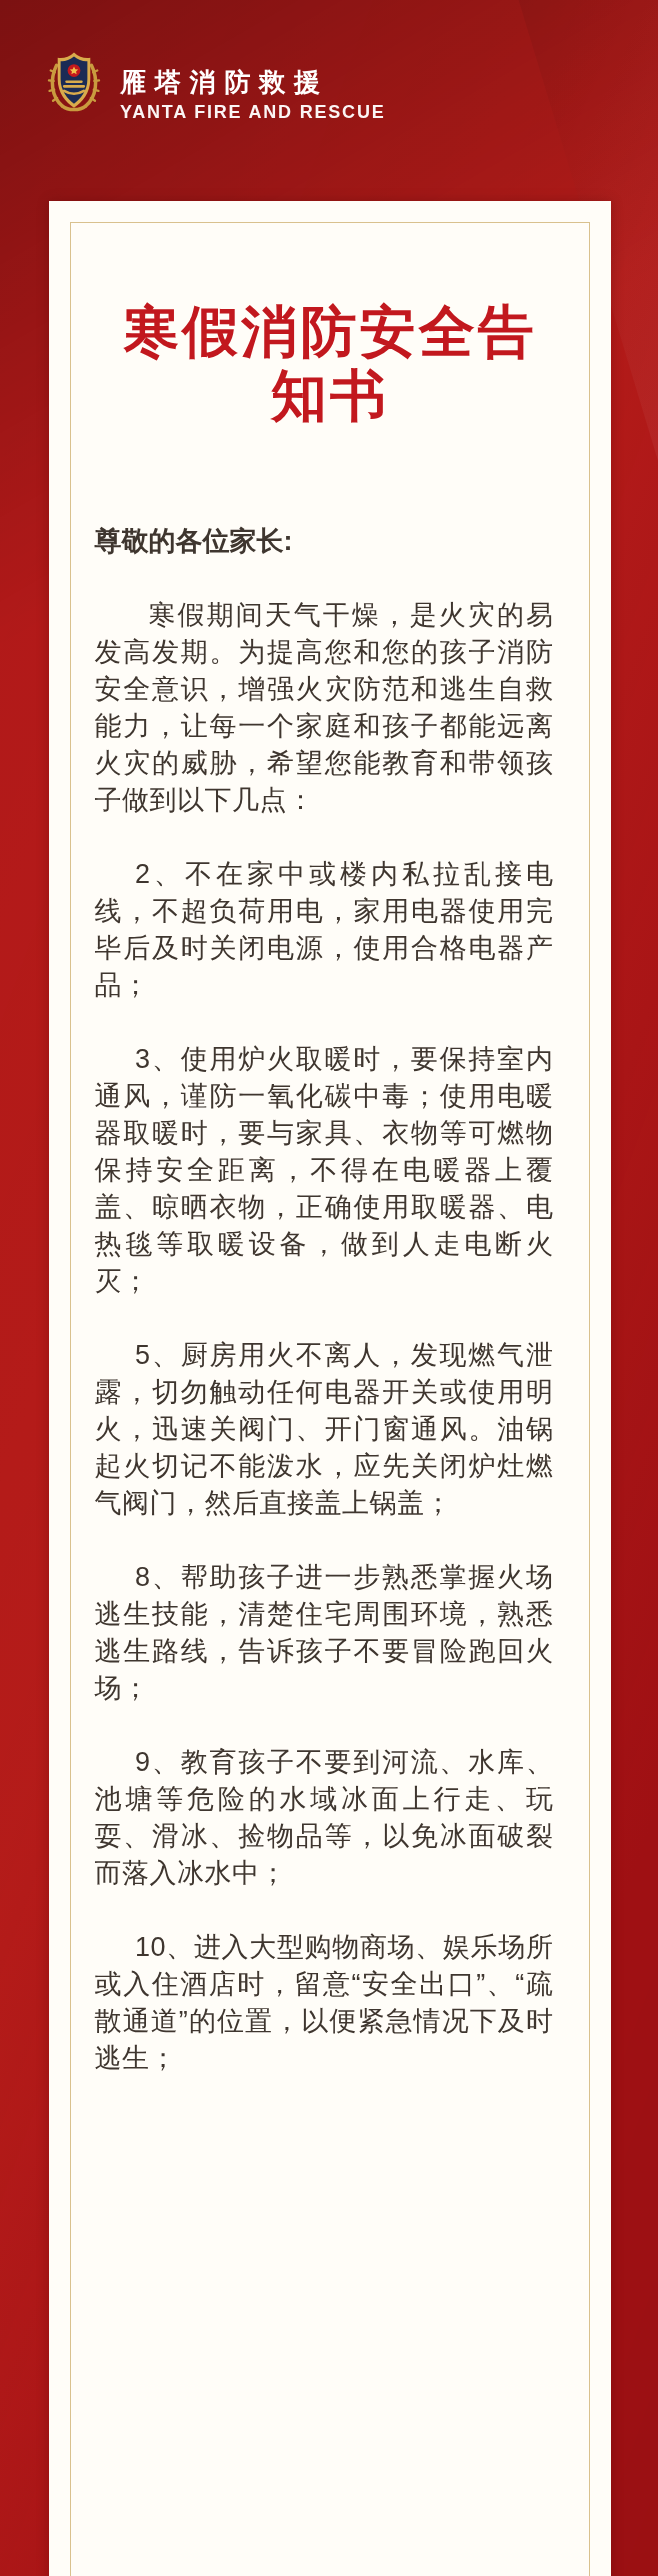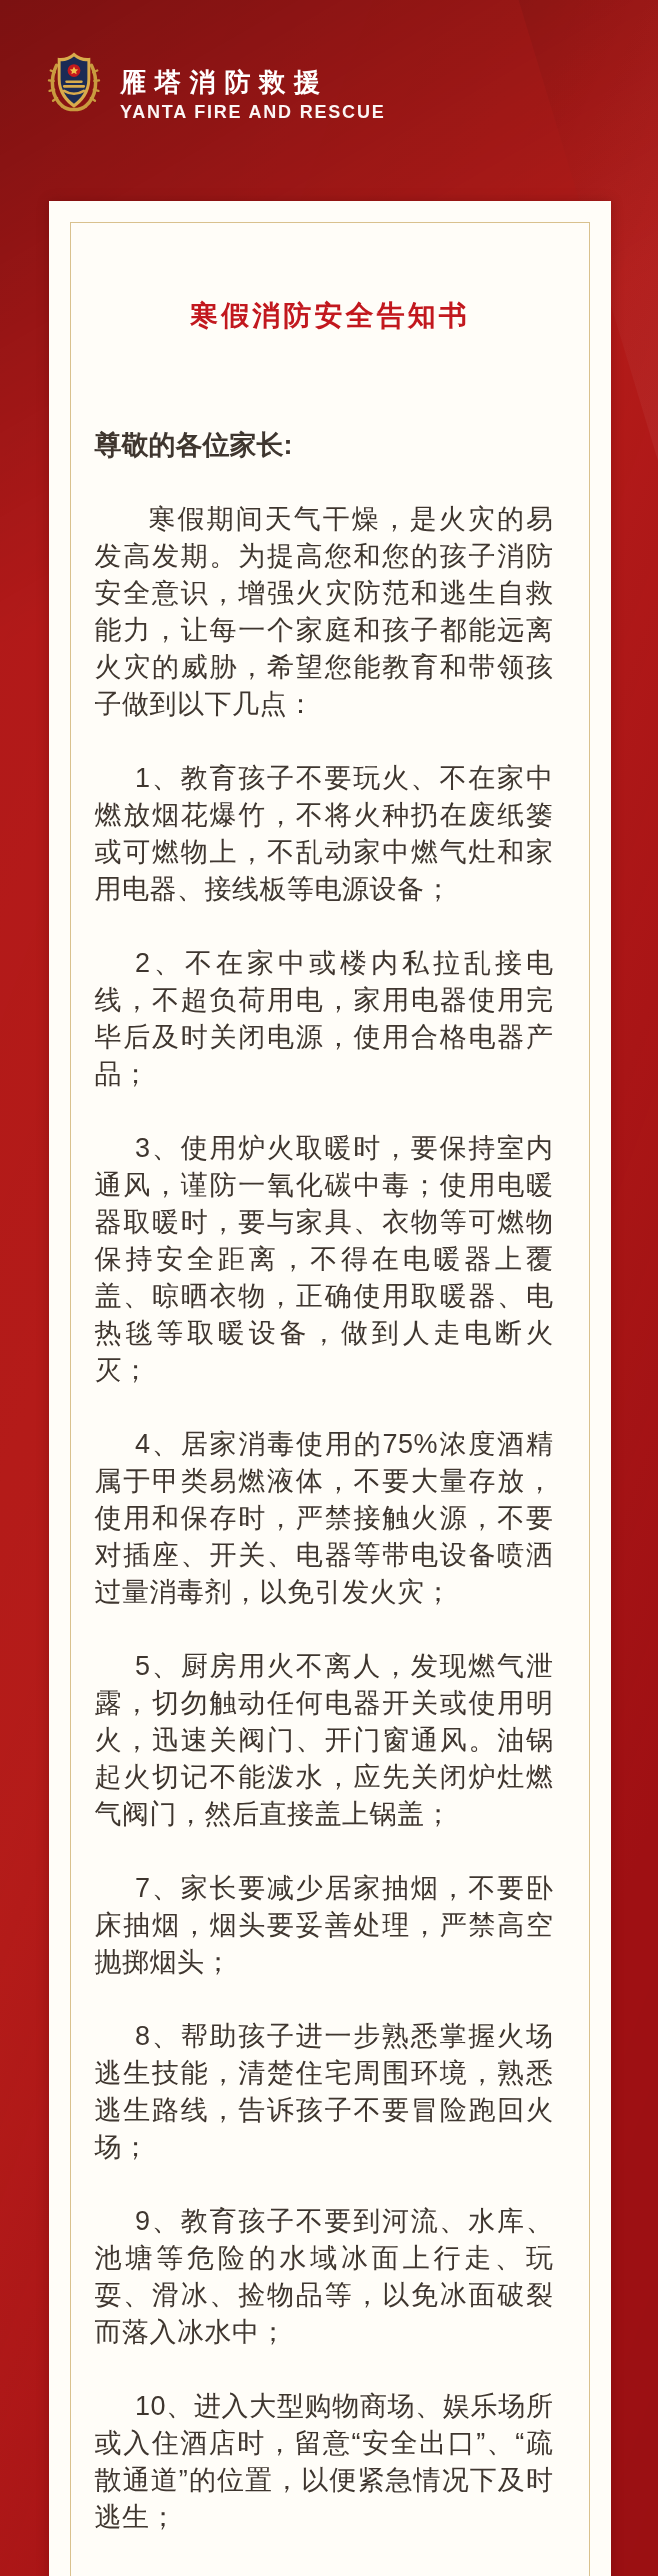--- a/index.html
+++ b/index.html
@@ -35,21 +35,21 @@
     position:absolute;left:49px;top:201px;width:562px;height:3272px;
     background:#fffdf8;box-sizing:border-box;padding:20.6px;
     box-shadow:0 0 11.3px rgba(60,0,0,0.25);
   }
   .card-inner{
     border:1.5px solid #d9c18e;height:100%;box-sizing:border-box;
     padding:77px 24px 0 24px;
   }
   .notice-title{
     margin:0;text-align:center;
-    font-size:28px;line-height:1.15;font-weight:bold;letter-spacing:3.1px;
+    font-size:56px;line-height:1.15;font-weight:bold;letter-spacing:3.1px;
     color:#c2181e;
   }
   .salutation{
     margin:95px 0 0 0;
     font-size:27px;line-height:37px;color:#3f362f;font-weight:600;
   }
   .para{
     margin:37px 12px 0 0;
     font-size:27px;line-height:37px;color:#3f362f;
     text-align:justify;letter-spacing:0.5px;
@@ -98,25 +98,22 @@
 </div>
 
 <section class="card">
   <div class="card-inner">
     <h1 class="notice-title">寒假消防安全告知书</h1>
 
     <p class="salutation">尊敬的各位家长:</p>
 
     <p class="para indent">寒假期间天气干燥，是火灾的易发高发期。为提高您和您的孩子消防安全意识，增强火灾防范和逃生自救能力，让每一个家庭和孩子都能远离火灾的威胁，希望您能教育和带领孩子做到以下几点：</p>
 
-    <p class="para item">1、教育孩子不要玩火、不在家中燃放烟花爆竹，不将火种扔在废纸篓或可燃物上，不乱动家中燃气灶和家用电器、接线板等电源设备；</p>
     <p class="para item">2、不在家中或楼内私拉乱接电线，不超负荷用电，家用电器使用完毕后及时关闭电源，使用合格电器产品；</p>
     <p class="para item">3、使用炉火取暖时，要保持室内通风，谨防一氧化碳中毒；使用电暖器取暖时，要与家具、衣物等可燃物保持安全距离，不得在电暖器上覆盖、晾晒衣物，正确使用取暖器、电热毯等取暖设备，做到人走电断火灭；</p>
-    <p class="para item">4、居家消毒使用的75%浓度酒精属于甲类易燃液体，不要大量存放，使用和保存时，严禁接触火源，不要对插座、开关、电器等带电设备喷洒过量消毒剂，以免引发火灾；</p>
     <p class="para item">5、厨房用火不离人，发现燃气泄露，切勿触动任何电器开关或使用明火，迅速关阀门、开门窗通风。油锅起火切记不能泼水，应先关闭炉灶燃气阀门，然后直接盖上锅盖；</p>
-    <p class="para item">7、家长要减少居家抽烟，不要卧床抽烟，烟头要妥善处理，严禁高空抛掷烟头；</p>
     <p class="para item">8、帮助孩子进一步熟悉掌握火场逃生技能，清楚住宅周围环境，熟悉逃生路线，告诉孩子不要冒险跑回火场；</p>
     <p class="para item">9、教育孩子不要到河流、水库、池塘等危险的水域冰面上行走、玩耍、滑冰、捡物品等，以免冰面破裂而落入冰水中；</p>
     <p class="para item">10、进入大型购物商场、娱乐场所或入住酒店时，留意“安全出口”、“疏散通道”的位置，以便紧急情况下及时逃生；</p>
 
   </div>
 </section>
 
 
 </body></html>

